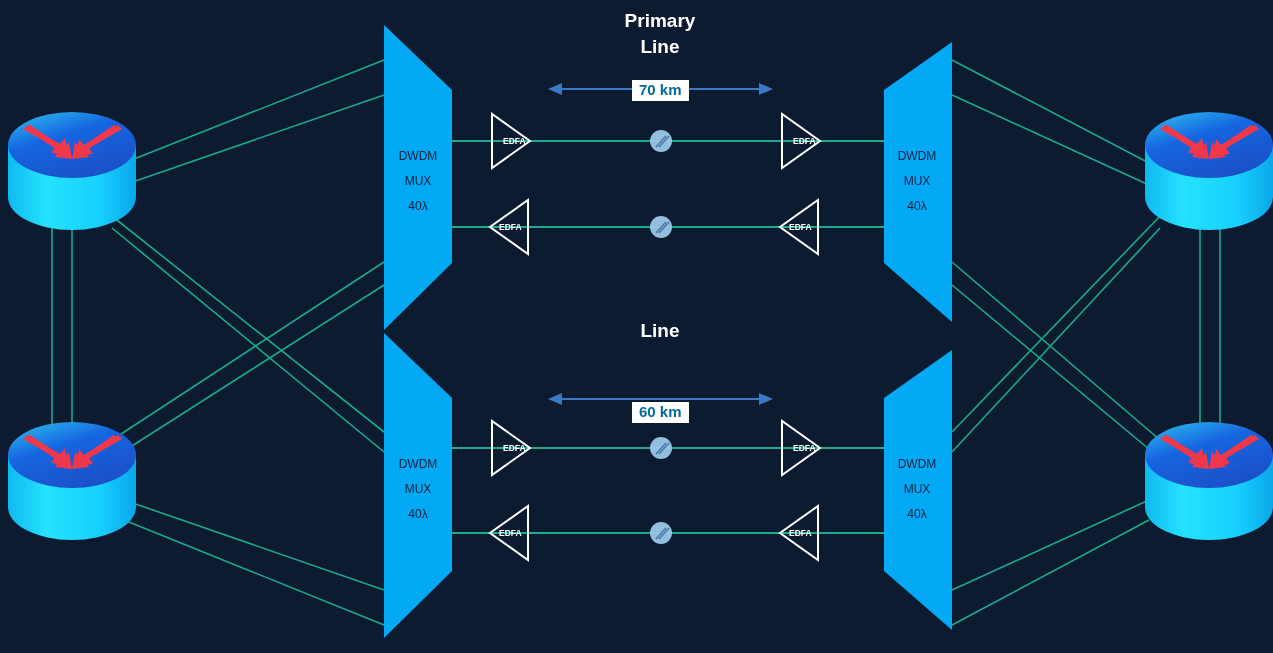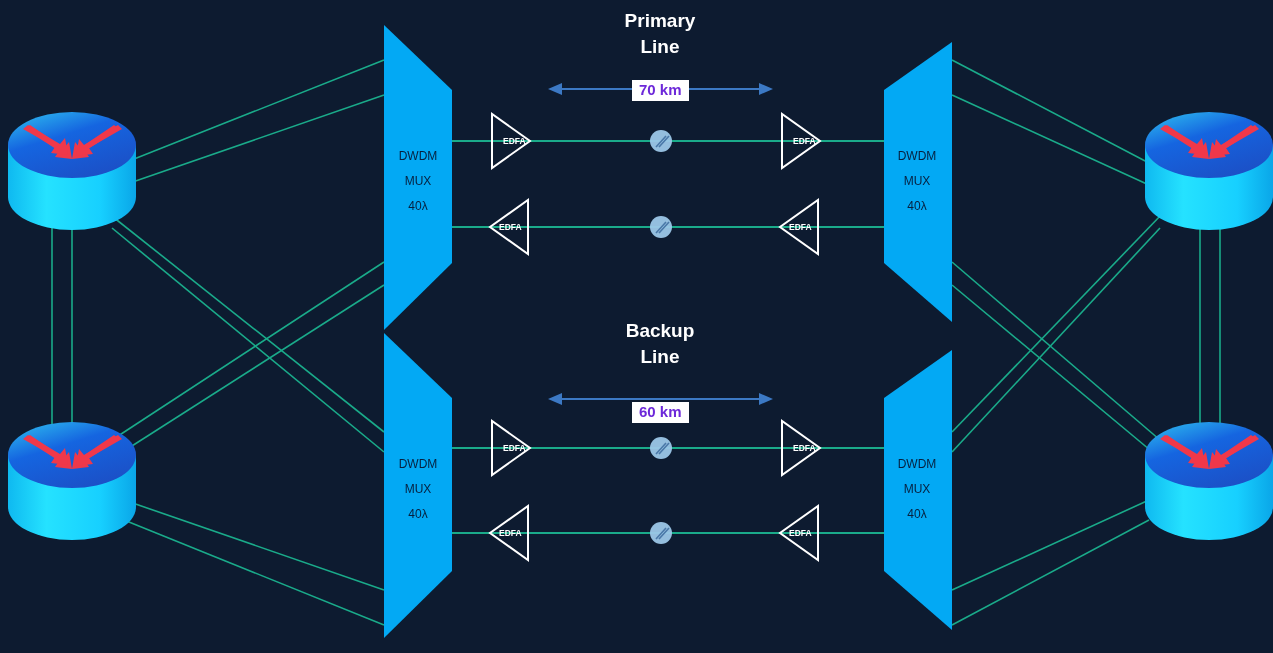--- a/index.html
+++ b/index.html
@@ -3,21 +3,21 @@
 <meta charset="utf-8">
 <style>
   html,body{margin:0;padding:0;background:#0d1b30;}
   body{width:1273px;height:653px;overflow:hidden;
        font-family:"Liberation Sans","DejaVu Sans",sans-serif;}
   #stage{position:relative;width:1273px;height:653px;background:#0d1b30;}
   #stage svg{position:absolute;left:0;top:0;}
   .lbl{position:absolute;pointer-events:none;}
   .section-title{color:#ffffff;font-size:19px;line-height:26px;text-align:center;
                  width:240px;font-weight:700;}
-  .km-label{background:#ffffff;color:#6d28d9;font-size:15px;font-weight:700;
+  .km-label{background:#ffffff;color:#0369a1;font-size:15px;font-weight:700;
             padding:1px 7px 2px 7px;line-height:18px;}
   .mux-text{color:#07203f;font-size:12px;line-height:25px;text-align:center;
             width:110px;font-weight:400;}
   .edfa-text{fill:#ffffff;font-size:8.5px;font-family:"Liberation Sans",sans-serif;
              font-weight:700;}
 </style>
 </head>
 <body>
 
 <div id="stage">
@@ -146,21 +146,20 @@
     <use href="#router-sym" x="1145" y="422"></use>
   </g>
 </svg>
 
 <div class="lbl section-title" style="left:540px;top:8px;">
   <div>Primary</div>
   <div>Line</div>
 </div>
 
 <div class="lbl section-title" style="left:540px;top:318px;">
-  <div>Backup</div>
   <div>Line</div>
 </div>
 
 <div class="lbl km-label" style="left:632px;top:80px;">70 km</div>
 
 <div class="lbl km-label" style="left:632px;top:402px;">60 km</div>
 
 <div class="lbl mux-text" style="left:363px;top:144px;">
   <div>DWDM</div>
   <div>MUX</div>

